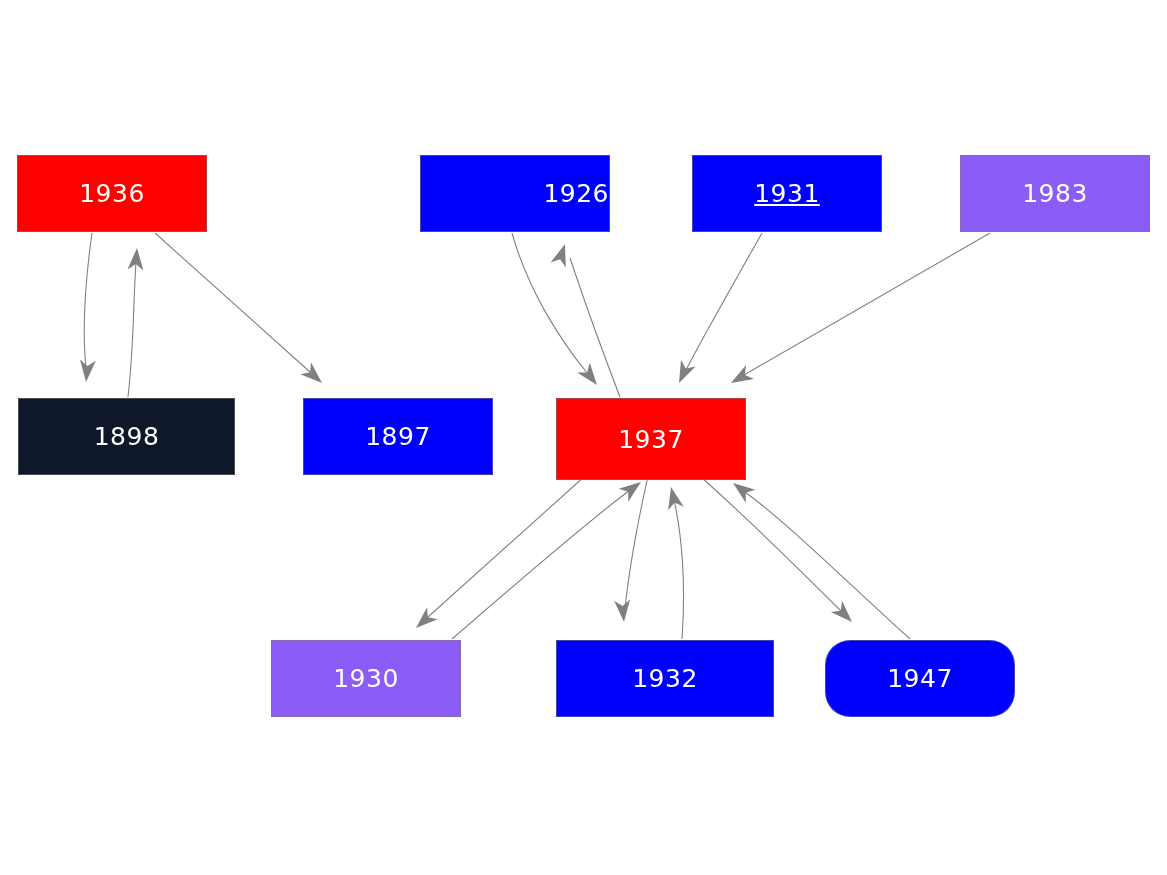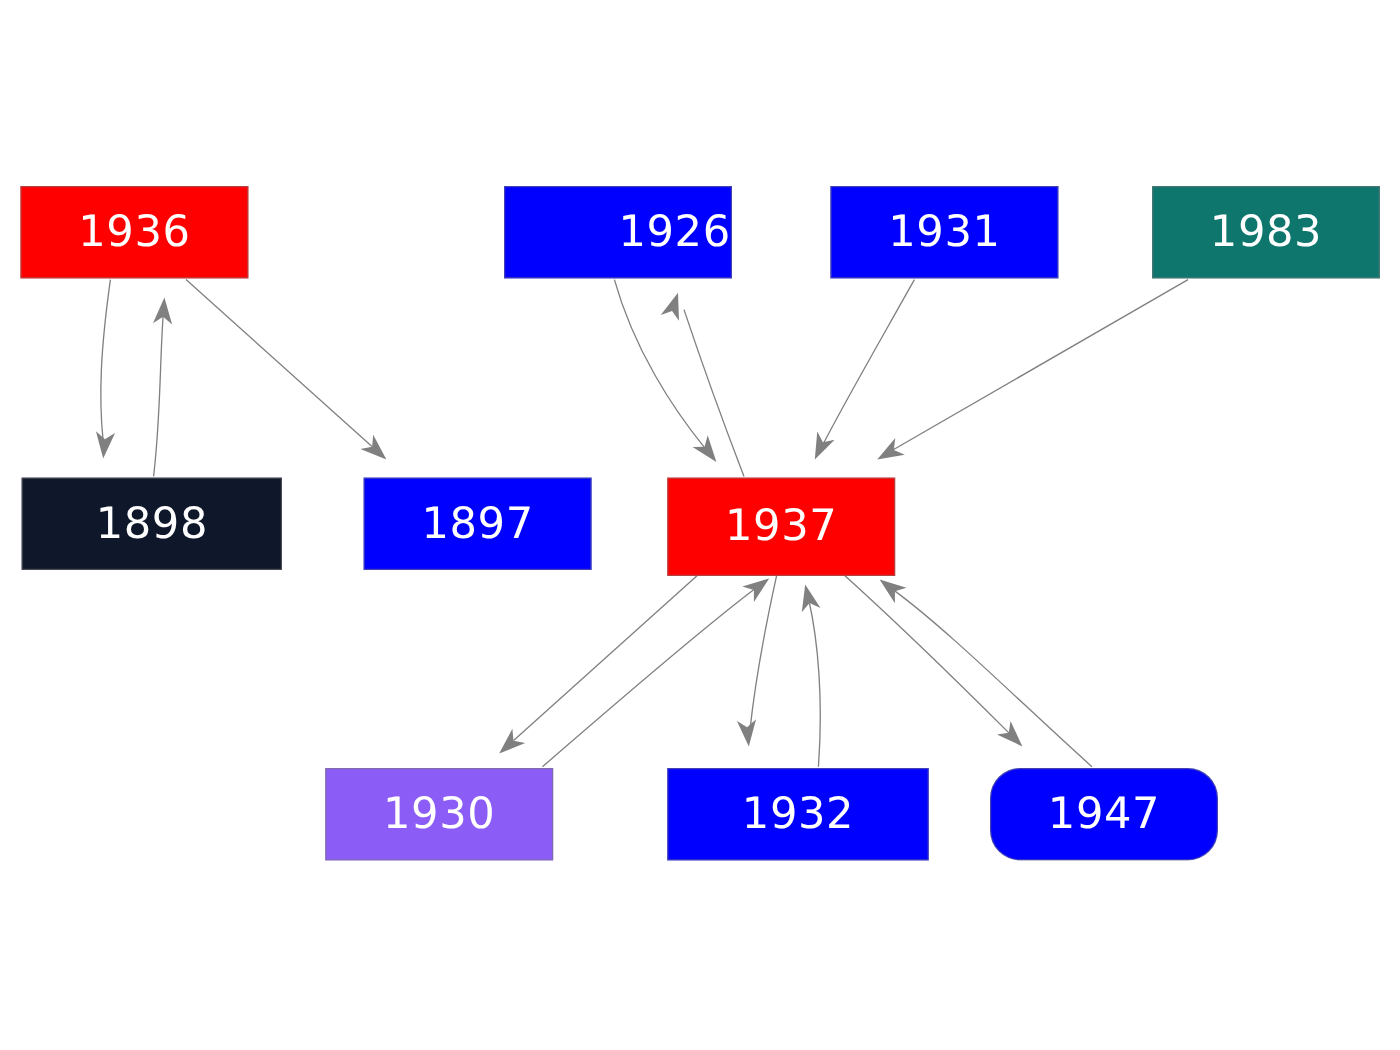--- a/index.html
+++ b/index.html
@@ -23,21 +23,21 @@
     height: 875px;
     pointer-events: none;
   }
   .node {
     position: absolute;
     box-sizing: border-box;
     display: flex;
     align-items: center;
     justify-content: center;
     color: #ffffff;
-    font-size: 36px;
+    font-size: 25px;
     font-family: "DejaVu Sans", sans-serif;
     letter-spacing: 0.5px;
     line-height: 1;
     border: 1px solid rgba(120,120,120,0.55);
     user-select: none;
   }
   .node-label {
     pointer-events: none;
   }
 </style>
@@ -99,24 +99,24 @@
         <polygon points="0,0 -22,-8 -16,0 -22,8" fill="#808080" transform="translate(733,483) rotate(-143)"></polygon>
       </g>
     </svg>
   <div id="node-layer">
       <div class="node" style="left: 17px; top: 155px; width: 190px; height: 77px; background: rgb(255, 0, 0);">
         <span class="node-label">1936</span>
       </div>
       <div class="node" style="left: 420px; top: 155px; width: 190px; height: 77px; background: rgb(0, 0, 255); justify-content: flex-end;">
         <span class="node-label">1926</span>
       </div>
-      <div class="node" style="left: 692px; top: 155px; width: 190px; height: 77px; background: rgb(0, 0, 255);">
+      <div class="node" style="left: 692px; top: 155px; width: 190px; height: 77px; background: rgb(0, 0, 255); text-decoration: underline;">
         <span class="node-label">1931</span>
       </div>
-      <div class="node" style="left: 960px; top: 155px; width: 190px; height: 77px; background: #0f766e;">
+      <div class="node" style="left: 960px; top: 155px; width: 190px; height: 77px; background: #8b5cf6;">
         <span class="node-label">1983</span>
       </div>
       <div class="node" style="left: 18px; top: 398px; width: 217px; height: 77px; background: #0f172a;">
         <span class="node-label">1898</span>
       </div>
       <div class="node" style="left: 303px; top: 398px; width: 190px; height: 77px; background: rgb(0, 0, 255);">
         <span class="node-label">1897</span>
       </div>
       <div class="node" style="left: 556px; top: 398px; width: 190px; height: 82px; background: rgb(255, 0, 0);">
         <span class="node-label">1937</span>

